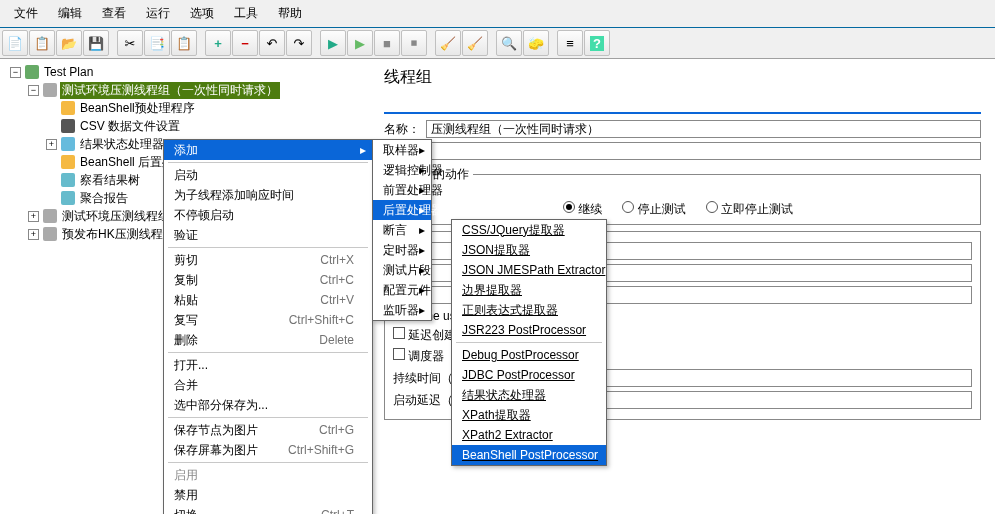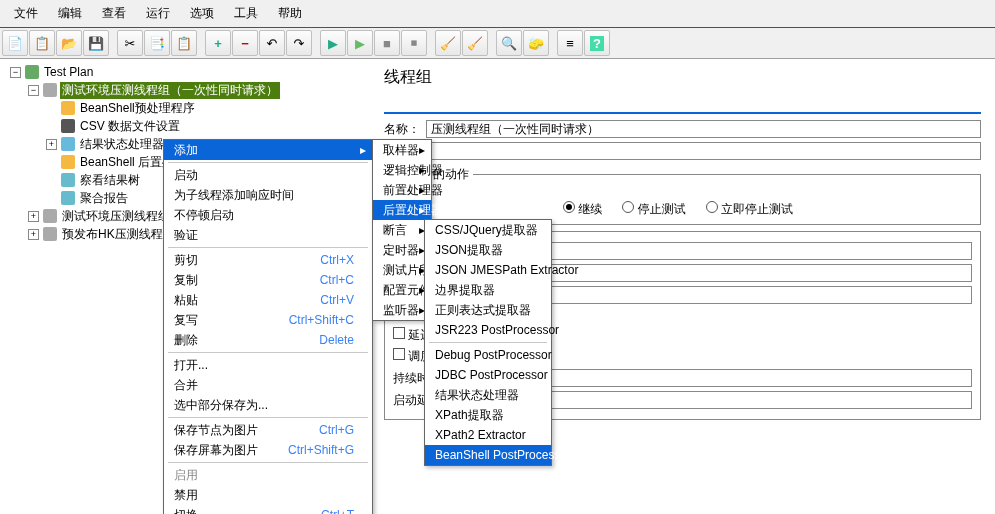--- a/index.html
+++ b/index.html
@@ -25,27 +25,27 @@
   fieldset { border: 1px solid #888; margin: 6px 0; padding: 6px 8px; }
   legend { padding: 0 4px; }
   .radio-row { display: flex; gap: 20px; align-items: center; margin-top: 12px; }
   .radio { width: 12px; height: 12px; border: 1px solid #555; border-radius: 50%; display: inline-block; background: #fff; position: relative; }
   .radio.checked::after { content: ""; width: 6px; height: 6px; background: #000; border-radius: 50%; position: absolute; top: 2px; left: 2px; }
   .chk { width: 12px; height: 12px; border: 1px solid #555; display: inline-block; background: #fff; position: relative; }
   .chk.checked::after { content: "✓"; position: absolute; top: -2px; left: 0; font-size: 10px; }
   
   .ctxmenu { position: absolute; background: #fff; border: 1px solid #666; box-shadow: 2px 2px 4px rgba(0,0,0,.25); z-index: 100; }
   .ctx-row { display: flex; align-items: center; height: 20px; padding: 0 18px 0 10px; white-space: nowrap; cursor: default; position: relative; }
-  .ctx-row .shortcut { position: absolute; right: 18px; color: #3b82f6; }
+  .ctx-row .shortcut { position: absolute; right: 18px; color: #737373; }
   .ctx-row.hl { background: #0a66d8; color: #fff; }
   .ctx-sep { height: 1px; background: #c8c8c8; margin: 2px 4px; }
   .ctx-arrow { position: absolute; right: 6px; }
   .menu1 { top: 80px; left: 163px; width: 210px; }
   .menu2 { top: 80px; left: 372px; width: 60px; }
-  .menu3 { top: 160px; left: 424px; width: 128px; }
+  .menu3 { top: 160px; left: 451px; width: 156px; text-decoration: underline; }
   .disabled { color: #888; }
 
   
   .ic-new::after{content:"📄"} .ic-tpl::after{content:"📋"} .ic-open::after{content:"📂"} .ic-save::after{content:"💾"}
   .ic-cut::after{content:"✂"} .ic-copy::after{content:"📑"} .ic-paste::after{content:"📋"}
   .ic-plus::after{content:"+";color:#2a8;font-weight:bold} .ic-minus::after{content:"−";color:#c00;font-weight:bold}
   .ic-undo::after{content:"↶"} .ic-redo::after{content:"↷"}
   .ic-run::after{content:"▶";color:#2a8} .ic-runn::after{content:"▶";color:#6b6}
   .ic-stop::after{content:"■";color:#888} .ic-stop2::after{content:"⏹";color:#888}
   .ic-brush1::after{content:"🧹"} .ic-brush2::after{content:"🧹"}

